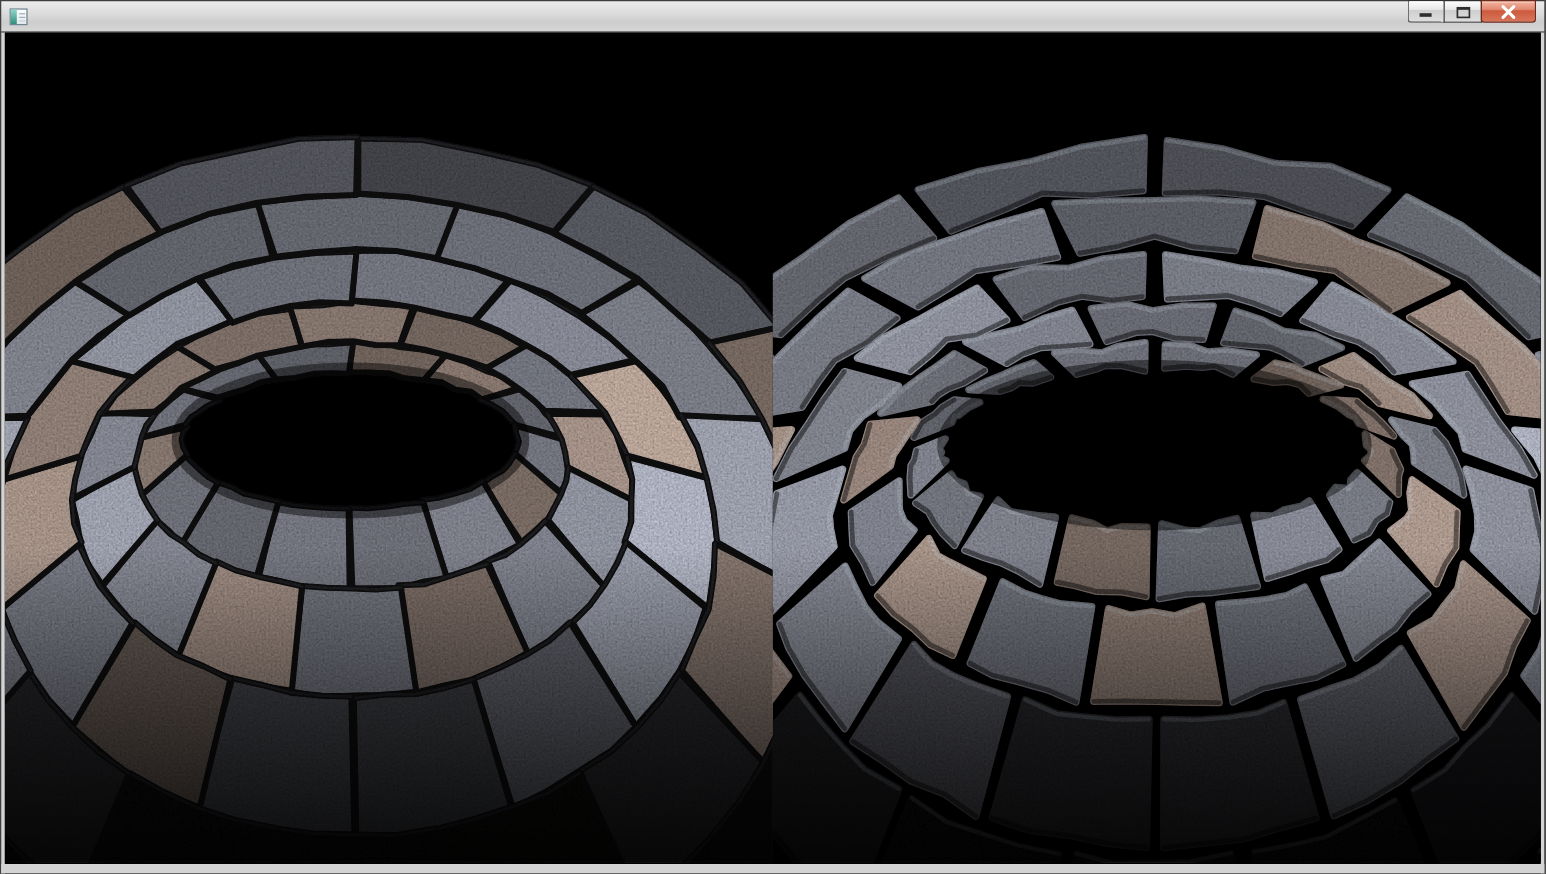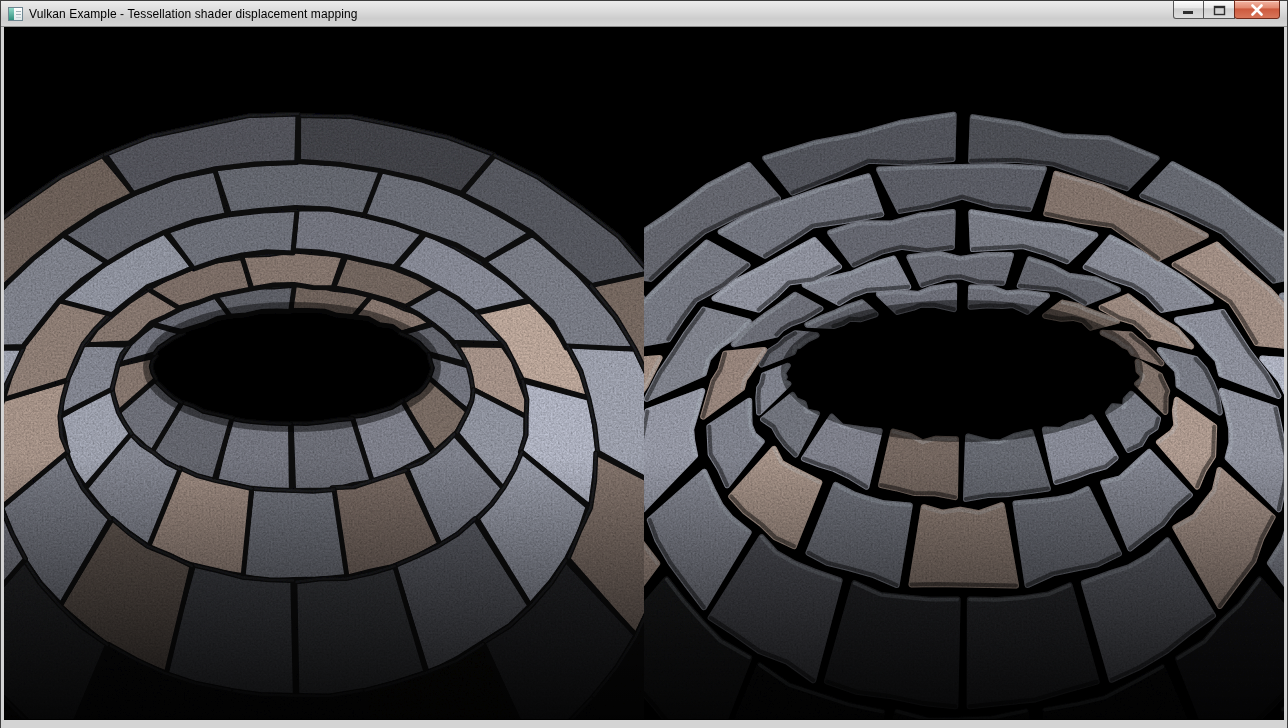--- a/index.html
+++ b/index.html
@@ -66,21 +66,20 @@
     background:#000;
   }
   .frame svg{display:block;}
 </style>
 </head>
 <body>
 
 <div class="window">
   <div class="titlebar">
     <div class="win-icon"></div>
-    <div class="title-text">Vulkan Example - Tessellation shader displacement mapping</div>
     <div class="controls">
       <button class="ctl min" aria-label="Minimize">
         <svg width="13" height="11">
           <rect x="1" y="7" width="10" height="3" fill="#2e2e2e"></rect>
         </svg>
       </button>
       <button class="ctl max" aria-label="Maximize">
         <svg width="13" height="12">
           <rect x="1.5" y="2.5" width="10" height="8" fill="none" stroke="#2e2e2e" stroke-width="1.4"></rect>
           <rect x="1.5" y="2" width="10" height="2.2" fill="#2e2e2e"></rect>

